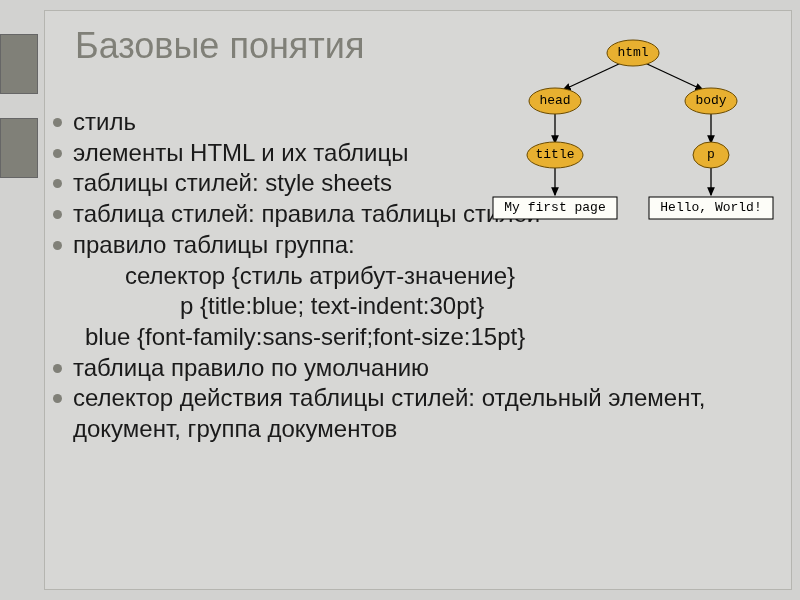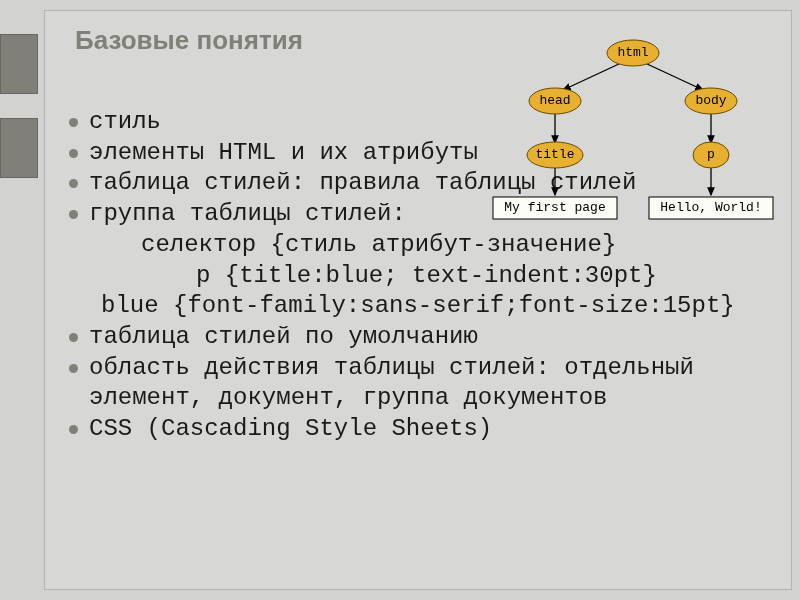--- a/index.html
+++ b/index.html
@@ -17,31 +17,30 @@
     position: absolute;
     left: 44px; top: 10px;
     width: 748px; height: 580px;
     background: #d7d7d5;
     border: 1px solid #b5b5b0;
   }
   .title {
     position: absolute;
     left: 30px; top: 14px;
     color: #808078;
-    font-size: 26px;
-    font-weight: bold;
+    font-size: 36px;
+    font-weight: normal;
   }
   .content {
     position: absolute;
-    left: 16px; top: 96px;
+    left: 0; top: 96px;
     width: 720px;
     color: #1a1a1a;
     font-size: 24px;
     line-height: 1.28;
-    font-family: Liberation Mono, monospace;
   }
   .content ul { list-style: none; }
   .content li.lvl0 { position: relative; padding-left: 28px; }
   .content li.lvl0::before {
     content: "";
     position: absolute;
     left: 8px; top: 11px;
     width: 9px; height: 9px; border-radius: 50%;
     background: #808078;
   }
@@ -84,31 +83,31 @@
 <div class="tab tab1"></div>
 <div class="tab tab2"></div>
 
 <div class="slide">
 
   <div class="title">Базовые понятия</div>
 
   <div class="content">
     <ul>
       <li class="lvl0">стиль</li>
-      <li class="lvl0">элементы HTML и их атрибуты</li>
+      <li class="lvl0">элементы HTML и их таблицы</li>
+      <li class="lvl0">таблицы стилей: style sheets</li>
       <li class="lvl0">таблица стилей: правила таблицы стилей</li>
-      <li class="lvl0">группа таблицы стилей:</li>
+      <li class="lvl0">правило таблицы группа:</li>
     </ul>
     <div class="sub1">селектор {стиль атрибут-значение}</div>
     <div class="sub2">p {title:blue; text-indent:30pt}</div>
     <div class="sub0">blue {font-family:sans-serif;font-size:15pt}</div>
     <ul>
-      <li class="lvl0">таблица стилей по умолчанию</li>
-      <li class="lvl0">область действия таблицы стилей: отдельный элемент, документ, группа документов</li>
-      <li class="lvl0">CSS (Cascading Style Sheets)</li>
+      <li class="lvl0">таблица правило по умолчанию</li>
+      <li class="lvl0">селектор действия таблицы стилей: отдельный элемент, документ, группа документов</li>
     </ul>
   </div>
 
   <svg class="tree" viewBox="0 0 310 200">
     <defs>
       <marker id="ah" markerWidth="8" markerHeight="8" refX="6" refY="3" orient="auto">
         <path d="M0,0 L7,3 L0,6 Z" fill="#000"></path>
       </marker>
     </defs>
 

